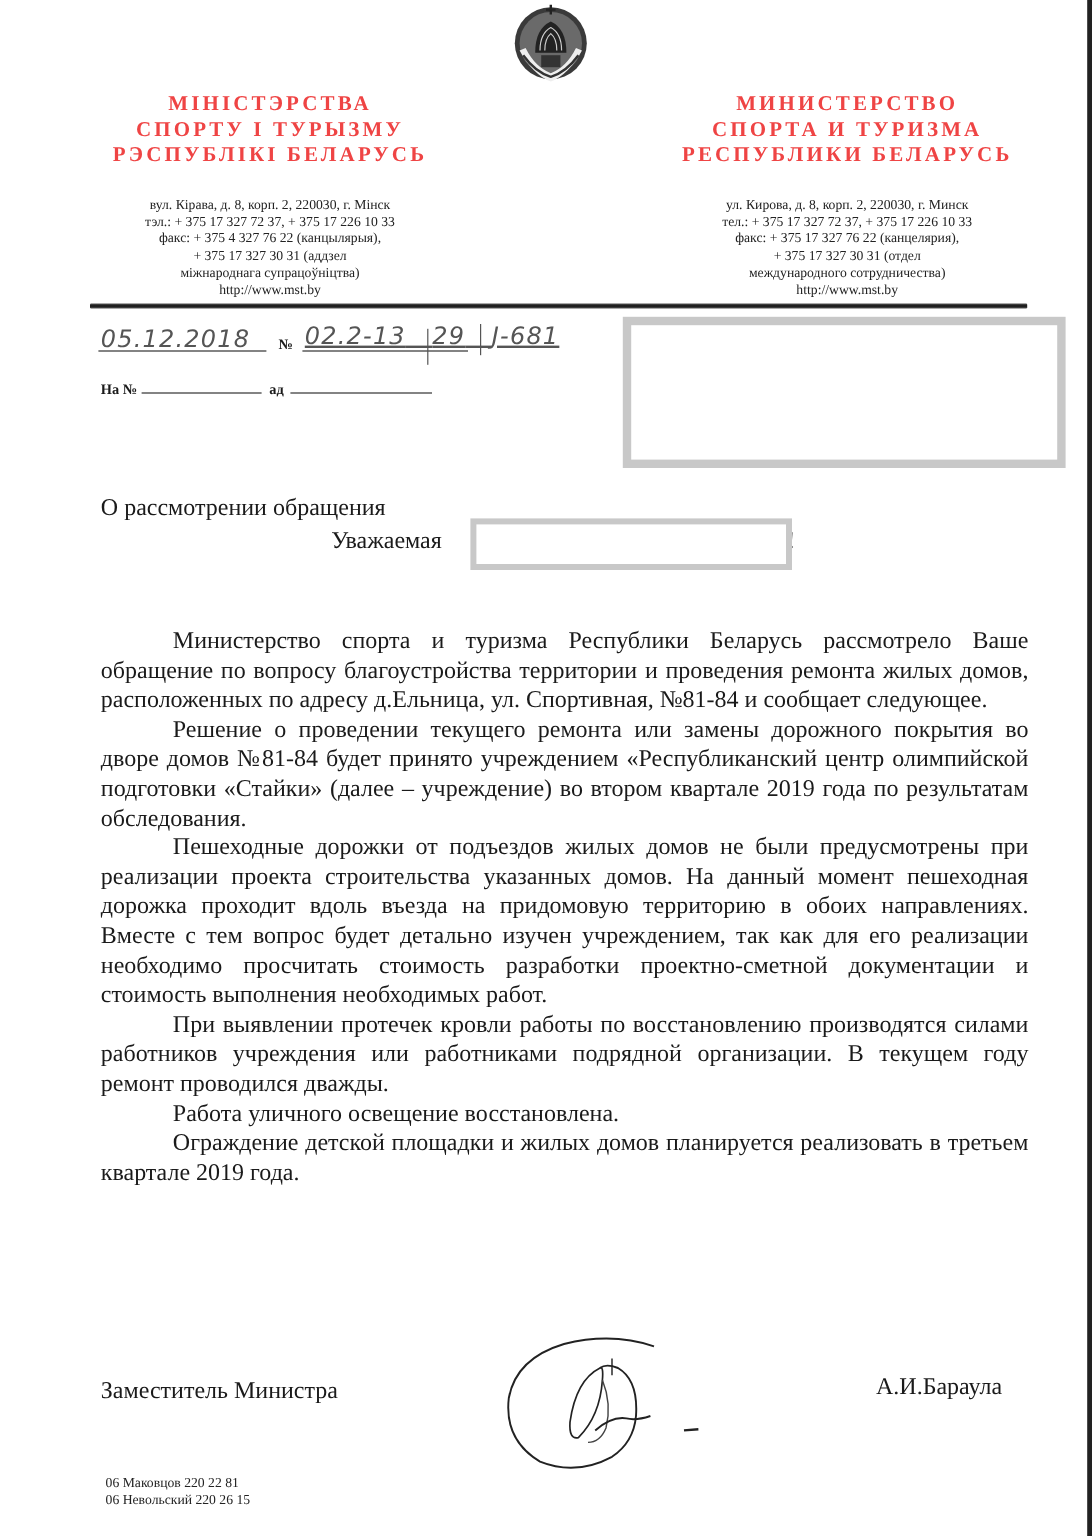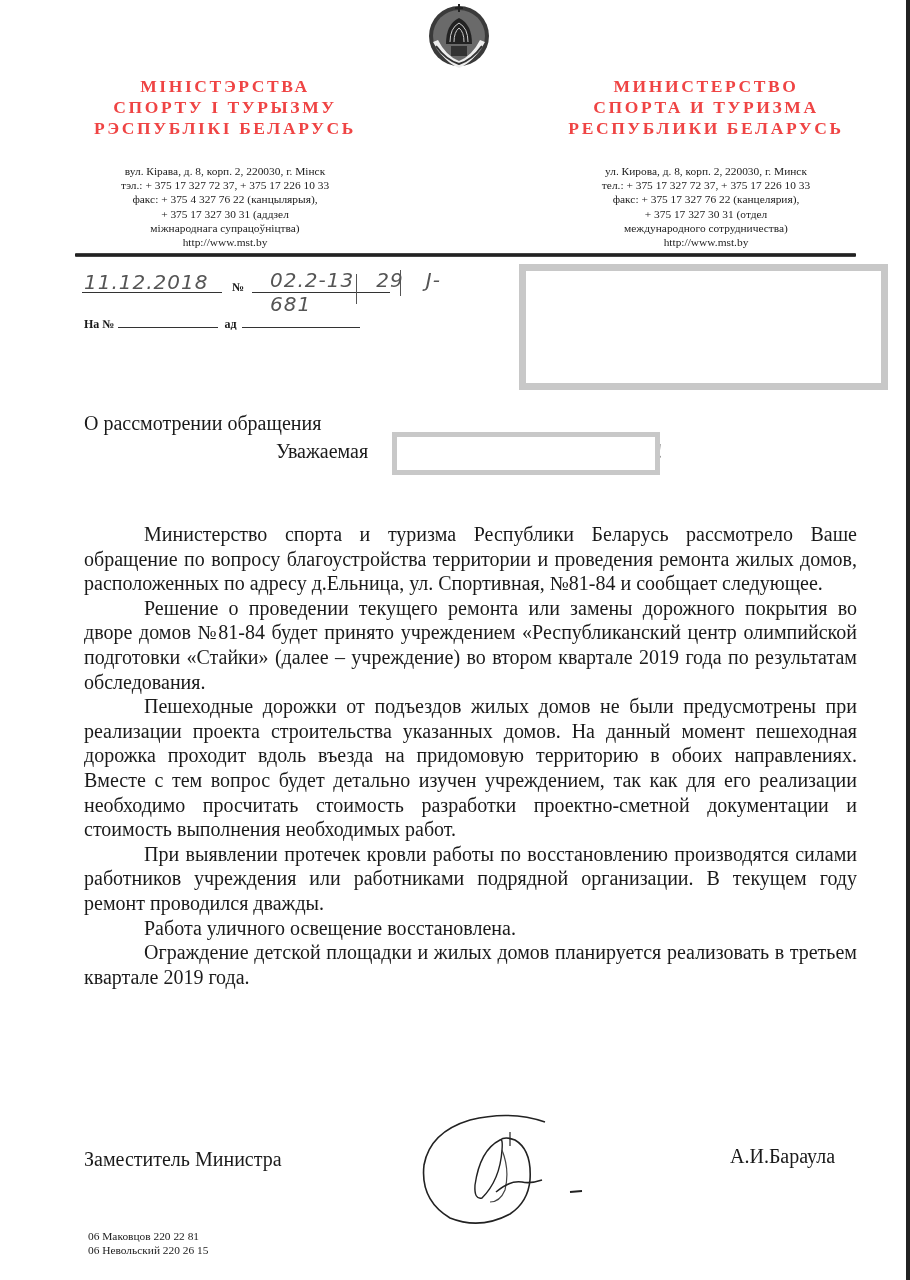--- a/index.html
+++ b/index.html
@@ -22,21 +22,21 @@
 
   .rule { position: absolute; left: 75px; top: 253px; width: 781px; height: 4px;
           background: linear-gradient(#555, #111, #555); border-radius: 1px; }
 
   .reg-line { position: absolute; top: 268px; left: 82px; height: 30px; width: 400px; }
   .hand { font-family: "DejaVu Sans", sans-serif; font-style: oblique; color: #555; font-size: 20px;
           letter-spacing: 1px; font-weight: 300; }
   .reg-date { position: absolute; left: 2px; top: 2px; }
   .reg-date-line { position: absolute; left: 0; top: 24px; width: 140px; border-bottom: 1px solid #333; }
   .reg-no-label { position: absolute; left: 150px; top: 12px; font-size: 12px; font-weight: bold; }
-  .reg-no { position: absolute; left: 188px; top: 0px; }
+  .reg-no { position: absolute; left: 172px; top: 0px; text-decoration: underline; }
   .reg-no-line { position: absolute; left: 170px; top: 24px; width: 138px; border-bottom: 1px solid #333; }
   .reg-tick { position: absolute; left: 274px; top: 6px; width: 1px; height: 30px; background: #555; }
   .reg-tick2 { position: absolute; left: 318px; top: 2px; width: 1px; height: 26px; background: #555; }
 
   .ref-line { position: absolute; left: 84px; top: 317px; font-size: 12px; font-weight: bold; }
   .ref-line .blank { display: inline-block; border-bottom: 1px solid #333; vertical-align: baseline; }
   .ref-line .b1 { width: 100px; margin: 0 6px 0 4px; }
   .ref-line .b2 { width: 118px; margin-left: 6px; }
 
   .redact-addr { position: absolute; left: 519px; top: 264px; width: 355px; height: 112px;
@@ -103,21 +103,21 @@
     <div>факс: + 375 17 327 76 22 (канцелярия),</div>
     <div>+ 375 17 327 30 31 (отдел</div>
     <div>международного сотрудничества)</div>
     <div>http://www.mst.by</div>
   </div>
 </div>
 
 <div class="rule"></div>
 
 <div class="reg-line">
-  <span class="hand reg-date">11.12.2018</span>
+  <span class="hand reg-date">05.12.2018</span>
   <div class="reg-date-line"></div>
   <span class="reg-no-label">№</span>
   <span class="hand reg-no">
     <span>02.2-13</span>&nbsp;&nbsp;&nbsp;<span>29</span>&nbsp;&nbsp;&nbsp;<span>J-681</span>
   </span>
   <div class="reg-no-line"></div>
   <div class="reg-tick"></div>
   <div class="reg-tick2"></div>
 </div>
 

